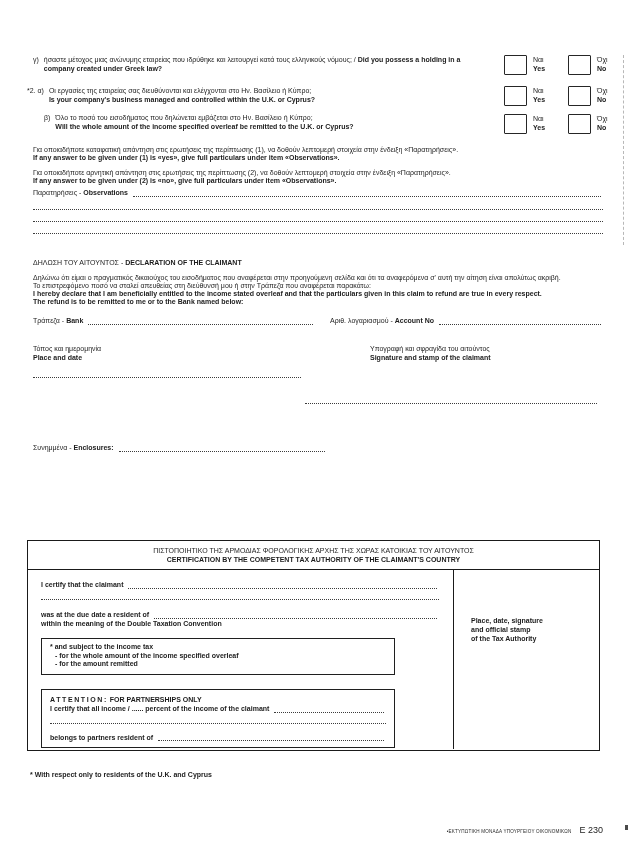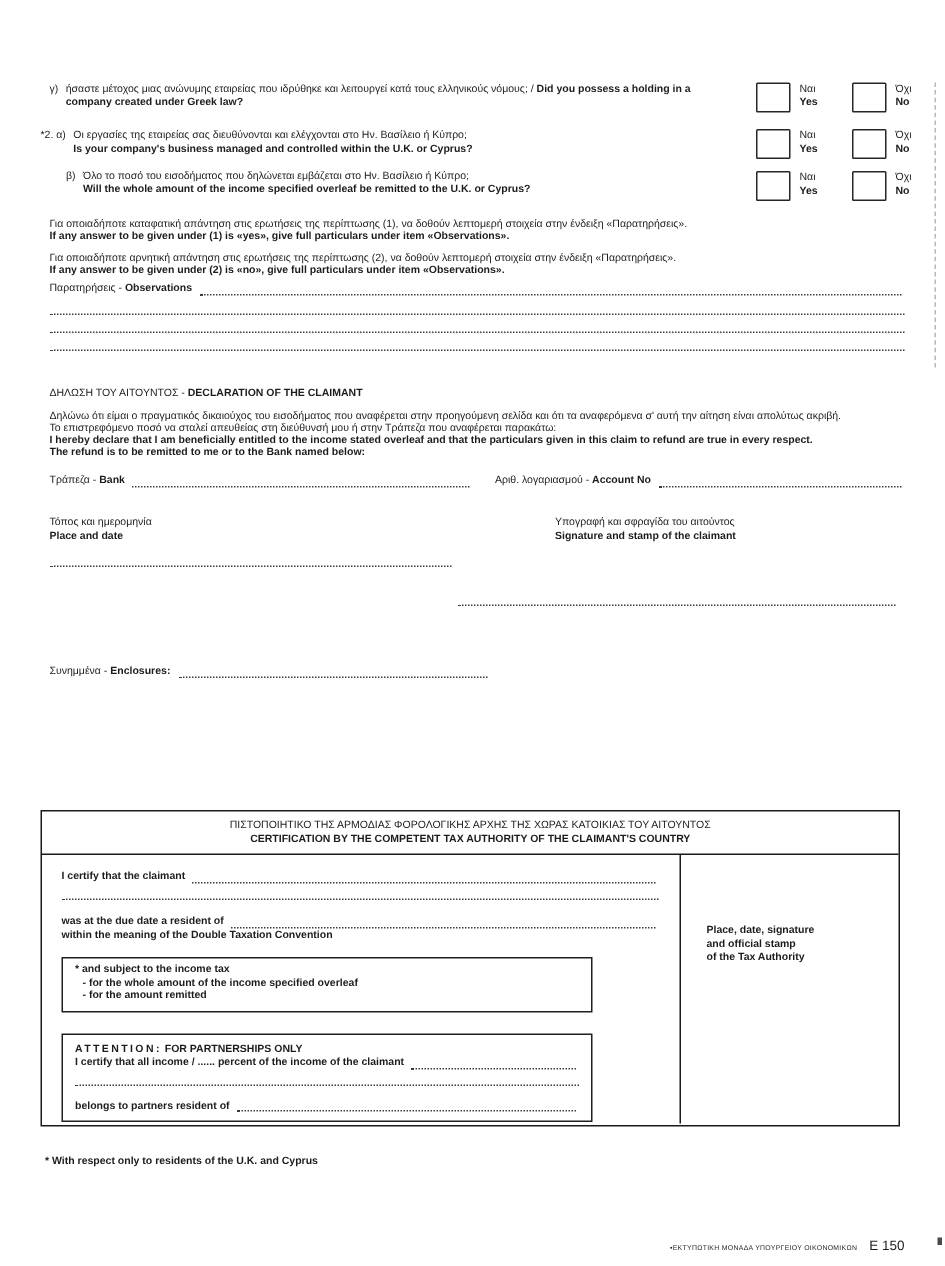--- a/index.html
+++ b/index.html
@@ -170,17 +170,17 @@
         <b>of the Tax Authority</b>
       </div>
     </div>
   </div>
 
   <div class="abs" style="left:30px; top:771px;">
     <b>* With respect only to residents of the U.K. and Cyprus</b>
   </div>
 
   <div class="abs" style="left:0; right:27px; top:825px; text-align:right;">
-    <span class="footer-print">•ΕΚΤΥΠΩΤΙΚΗ ΜΟΝΑΔΑ ΥΠΟΥΡΓΕΙΟΥ ΟΙΚΟΝΟΜΙΚΩΝ</span><span class="footer-code">E 150</span>
+    <span class="footer-print">•ΕΚΤΥΠΩΤΙΚΗ ΜΟΝΑΔΑ ΥΠΟΥΡΓΕΙΟΥ ΟΙΚΟΝΟΜΙΚΩΝ</span><span class="footer-code">E 230</span>
   </div>
   <div class="abs artifact-dot" style="left:625px; top:825px;"></div>
 
 </div>
 
 </body></html>

